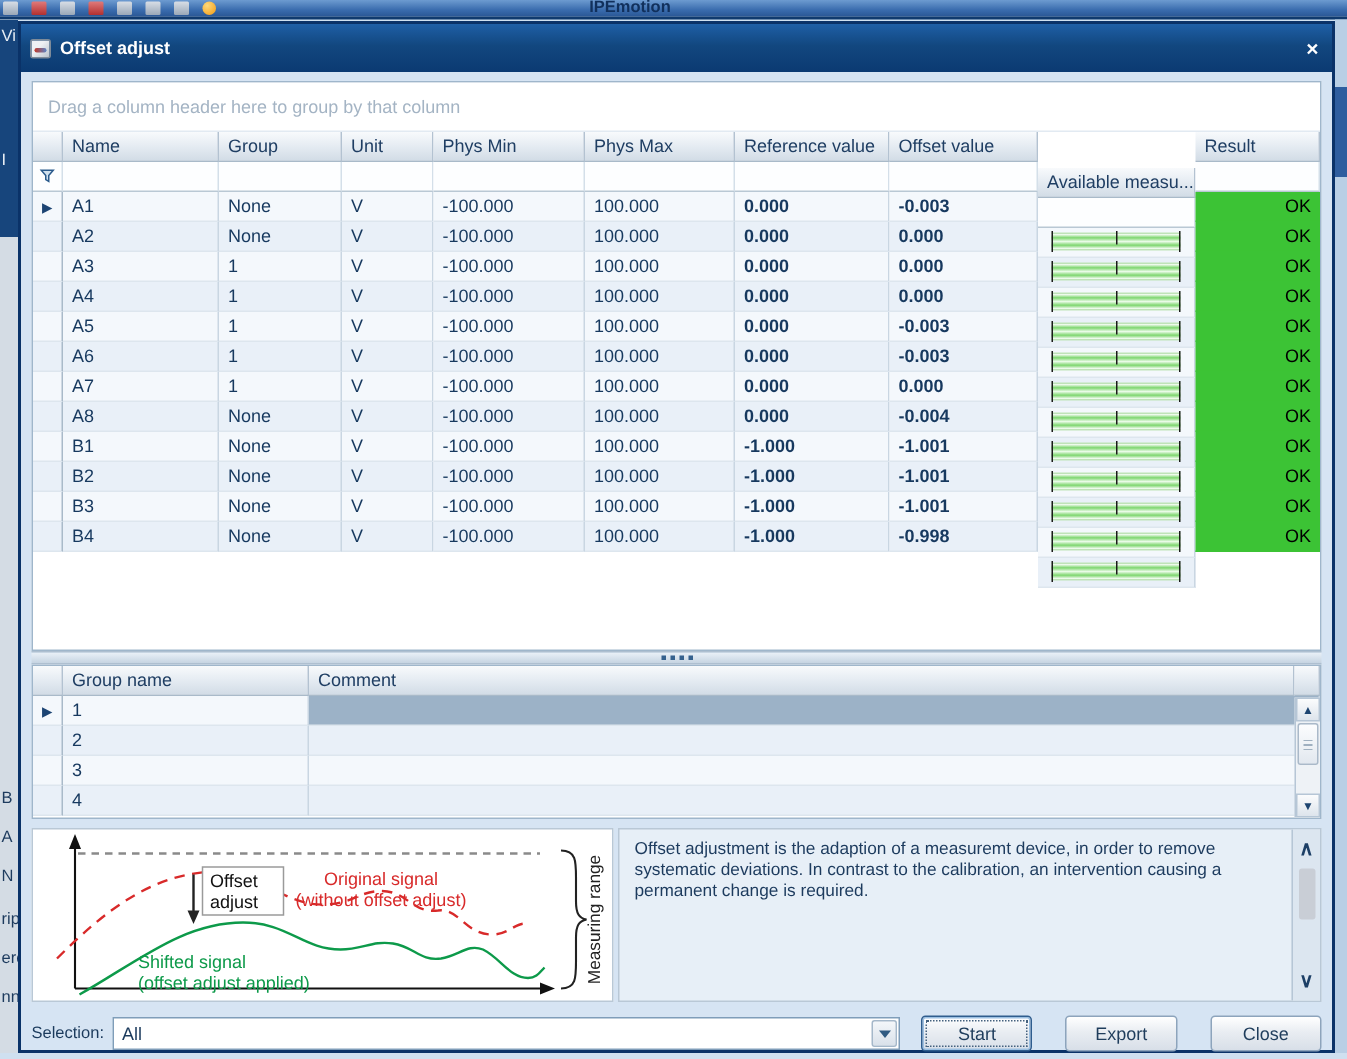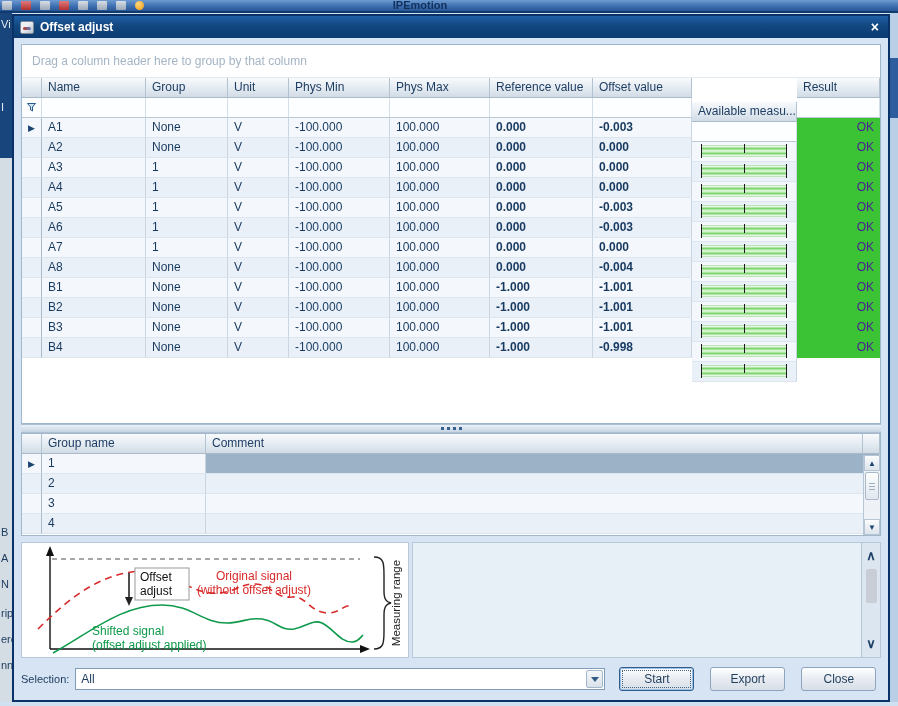--- a/index.html
+++ b/index.html
@@ -20,21 +20,21 @@
   .leftstrip .navy { position:absolute; left:0; top:0; width:12px; height:145px; background:#17457c; }
   .frag { position:absolute; left:1px; font-size:11px; color:#1d3b5e; white-space:nowrap; }
   .frag.lt { color:#e8eef5; }
   .rightstrip { position:absolute; right:0; top:13px; width:8px; height:693px; background:#b9cfe5; }
   .rightstrip .blk { position:absolute; left:0; top:45px; width:8px; height:60px; background:#2e5d9e; }
   .botstrip { position:absolute; left:0; top:702px; width:898px; height:4px; background:#cfe0f0; }
 
   
   .dialog { position:absolute; left:12px; top:14px; width:878px; height:688px;
     border:2px solid #0a3268; background:#d6e4f3; }
-  .titlebar { height:22px; background:linear-gradient(180deg,#1e5fa6,#12477f 45%,#0b3a72);
+  .titlebar { height:32px; background:linear-gradient(180deg,#1e5fa6,#12477f 45%,#0b3a72);
     display:flex; align-items:center; padding:0 6px; color:#fff; }
   .dlgicon { width:14px; height:13px; border-radius:2px; margin-right:6px;
     background:linear-gradient(135deg,#eef1f4 40%,#b9c2cc); border:1px solid #7e8b99; position:relative; }
   .dlgicon::after { content:""; position:absolute; left:2px; top:5px; width:8px; height:3px;
     border-radius:2px; background:linear-gradient(90deg,#c0392b,#5b84c4); }
   .titlebar .txt { font-size:12px; font-weight:bold; flex:1; }
   .closex { font-size:14px; font-weight:bold; line-height:14px; cursor:pointer; padding:0 3px; }
 
   .body { position:relative; height:662px; padding:6px 7px 0 7px; }
 
@@ -53,21 +53,21 @@
     border-right:1px solid #a9bac9; border-bottom:1px solid #b9c8d4;
     text-align:center; color:#1c4473; font-size:9px; line-height:20px; }
   .rowhdr .arrow { visibility:hidden; }
   .selected .rowhdr .arrow { visibility:visible; }
   .data .cell { border-bottom:1px solid #dde6ee; background:#f4f8fc; }
   .data.alt .cell { background:#e9f0f8; }
   .c0{width:20px;} .c1{width:104px;} .c2{width:82px;} .c3{width:61px;} .c4{width:101px;}
   .c5{width:100px;} .c6{width:103px;} .c7{width:99px;} .c8{width:105px;margin-top:24px;} .c9{flex:1;}
   .bold { font-weight:bold; }
   .result { background:#3cc335 !important; border-right:none; border-bottom:1px solid #3cc335 !important;
-    color:#4c1d95; text-align:right; }
+    color:#000000; text-align:right; }
   .filter .cell { background:#fdfeff; border-bottom:1px solid #b9c8d4; border-right:1px solid #d4dfe9; }
   .filter .rowhdr { line-height:17px; }
 
   .barwrap { position:relative; height:12px; margin:1px 3px; 
     background:linear-gradient(180deg,#ffffff 0%,#7ed66f 25%,#e9fbe6 50%,#7ed66f 75%,#ffffff 100%);
     border-top:1px solid #bfe3b8; border-bottom:1px solid #bfe3b8; }
   .tick { position:absolute; width:1px; background:#1a1a1a; top:-2px; bottom:-2px; }
   .tick.l{left:0;} .tick.r{right:0;}
   .tick.m{left:50%; bottom:auto; height:9px;}
 
@@ -106,21 +106,21 @@
 
   
   .footer { display:flex; align-items:center; margin-top:9px; }
   .sel-label { font-size:11px; color:#1b3a5c; margin-right:6px; }
   .selectbox { width:530px; height:22px; background:#fff; border:1px solid #7f9db9;
     display:flex; align-items:center; position:relative; }
   .selectbox .val { flex:1; font-size:12px; color:#1b3a5c; padding-left:5px; }
   .selarrow { width:17px; height:18px; margin-right:1px; background:linear-gradient(180deg,#f4f7fa,#d9e1ea);
     border:1px solid #a5b8ca; border-radius:2px; display:flex; align-items:center; justify-content:center; cursor:pointer; }
   .selarrow::after { content:""; width:0; height:0; border:4px solid transparent; border-top:5px solid #315b82; margin-top:4px; }
-  .btn { width:75px; height:24px; margin-left:16px; font-size:12px; color:#1f3d5c;
+  .btn { width:75px; height:24px; margin-left:22px; font-size:12px; color:#1f3d5c;
     background:linear-gradient(180deg,#ffffff,#e9edf2 45%,#d8dfe8); border:1px solid #8da4bc;
     border-radius:3px; font-family:"Liberation Sans",sans-serif; cursor:pointer; }
   .btn.focus { outline:1px dotted #44617e; outline-offset:-4px; border-color:#2f5d8e; box-shadow:0 0 0 1px #9cc0e2 inset; }
   .btn:first-of-type { margin-left:14px; }
   .funnel { display:block; margin:4px auto; }
 </style>
 </head>
 <body>
 
 <div class="topstrip">
@@ -497,20 +497,21 @@
           <text x="232" y="37" font-size="12" fill="#d82a2a" text-anchor="middle">Original signal</text>
           <text x="232" y="51" font-size="12" fill="#d82a2a" text-anchor="middle">(without offset adjust)</text>
           <text x="70" y="92" font-size="12" fill="#0d9a4a">Shifted signal</text>
           <text x="70" y="106" font-size="12" fill="#0d9a4a">(offset adjust applied)</text>
 
           <path d="M 352,14 C 362,14 362,21 362,32 L 362,48 C 362,56 364,59 369,60 C 364,61 362,64 362,72 L 362,88 C 362,99 362,106 352,106" fill="none" stroke="#222" stroke-width="1.4"></path>
           <text x="378" y="60" font-size="11.5" fill="#222" text-anchor="middle" transform="rotate(-90 378,60)">Measuring range</text>
         </svg>
       </div>
       <div class="descpanel">
+        <div class="desctext">Offset adjustment is the adaption of a measuremt device, in order to remove systematic deviations. In contrast to the calibration, an intervention causing a permanent change is required.</div>
         <div class="descscroll">
           <span class="chev">∧</span>
           <div class="dthumb"></div>
           <div class="dspace"></div>
           <span class="chev">∨</span>
         </div>
       </div>
     </div>
 
     <div class="footer">

